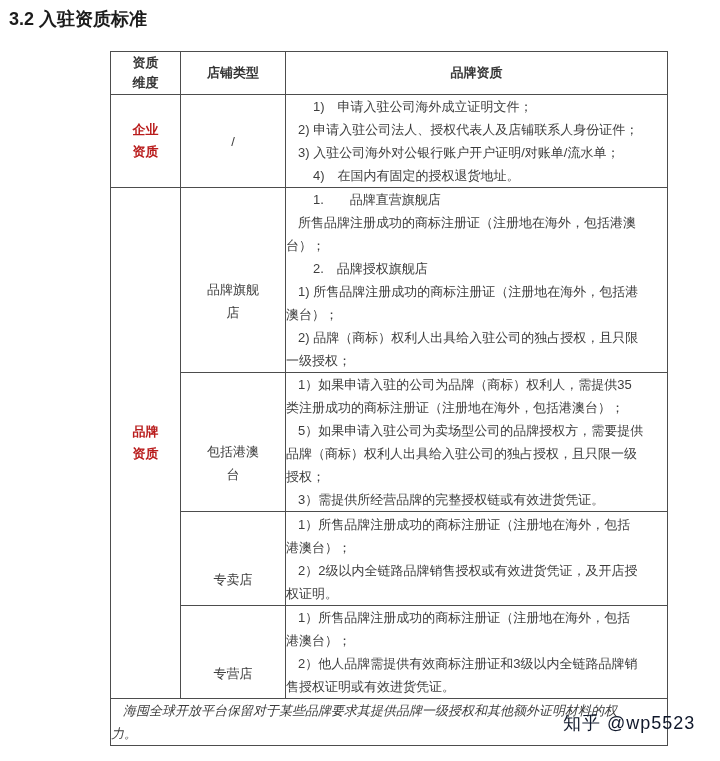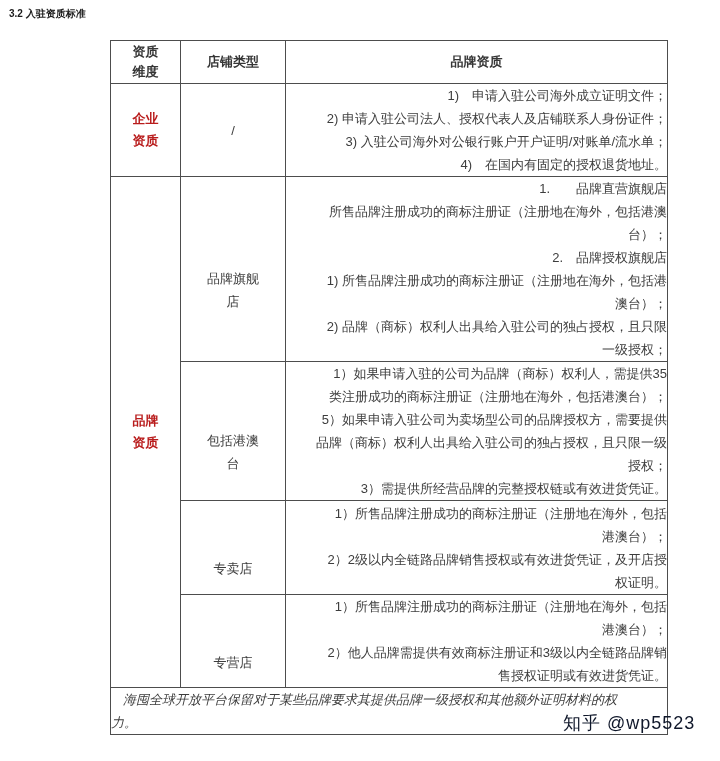--- a/index.html
+++ b/index.html
@@ -6,25 +6,25 @@
   body {
     width:720px; height:761px;
     background:#ffffff;
     font-family:"Liberation Sans","DejaVu Sans",sans-serif;
     color:#3d3d3d;
     position:relative;
     overflow:hidden;
   }
   .doc-title {
     position:absolute; left:9px; top:7px;
-    font-size:10px; font-weight:bold; color:#1c1c1c;
+    font-size:18px; font-weight:bold; color:#1c1c1c;
     white-space:pre;
   }
   table.qual-table {
-    position:absolute; left:110px; top:40px;
+    position:absolute; left:110px; top:51px;
     border-collapse:collapse; table-layout:fixed;
     width:557px;
     font-size:13px;
   }
   .qual-table td, .qual-table th {
     border:1px solid #4d4d4d;
     vertical-align:middle;
     padding:0;
   }
   .qual-table th {
@@ -42,21 +42,21 @@
   .dim-cell {
     text-align:center; font-weight:bold; color:#b91c1c;
   }
   .dim-cell .dl { line-height:22px; }
   .type-cell { text-align:center; color:#3d3d3d; }
   .type-cell .tw {
     display:inline-block; width:58px; text-align:center;
     line-height:23px; word-break:break-all;margin-top:42px;
   }
   .qual-cell {
-    text-align:right; padding:2px 4px 2px 6px;margin-top:16px;
+    text-align:left; padding:2px 4px 2px 6px;margin-top:16px;
   }
   .ln {
     line-height:23px; white-space:pre;
     overflow:hidden;
   }
   .ind1 { padding-left:12px; }
   .ind2 { padding-left:27px; }
   .foot-cell { padding:1px 4px 1px 6px;font-style:italic; }
   .watermark {
     position:absolute; left:563px; top:711px;

